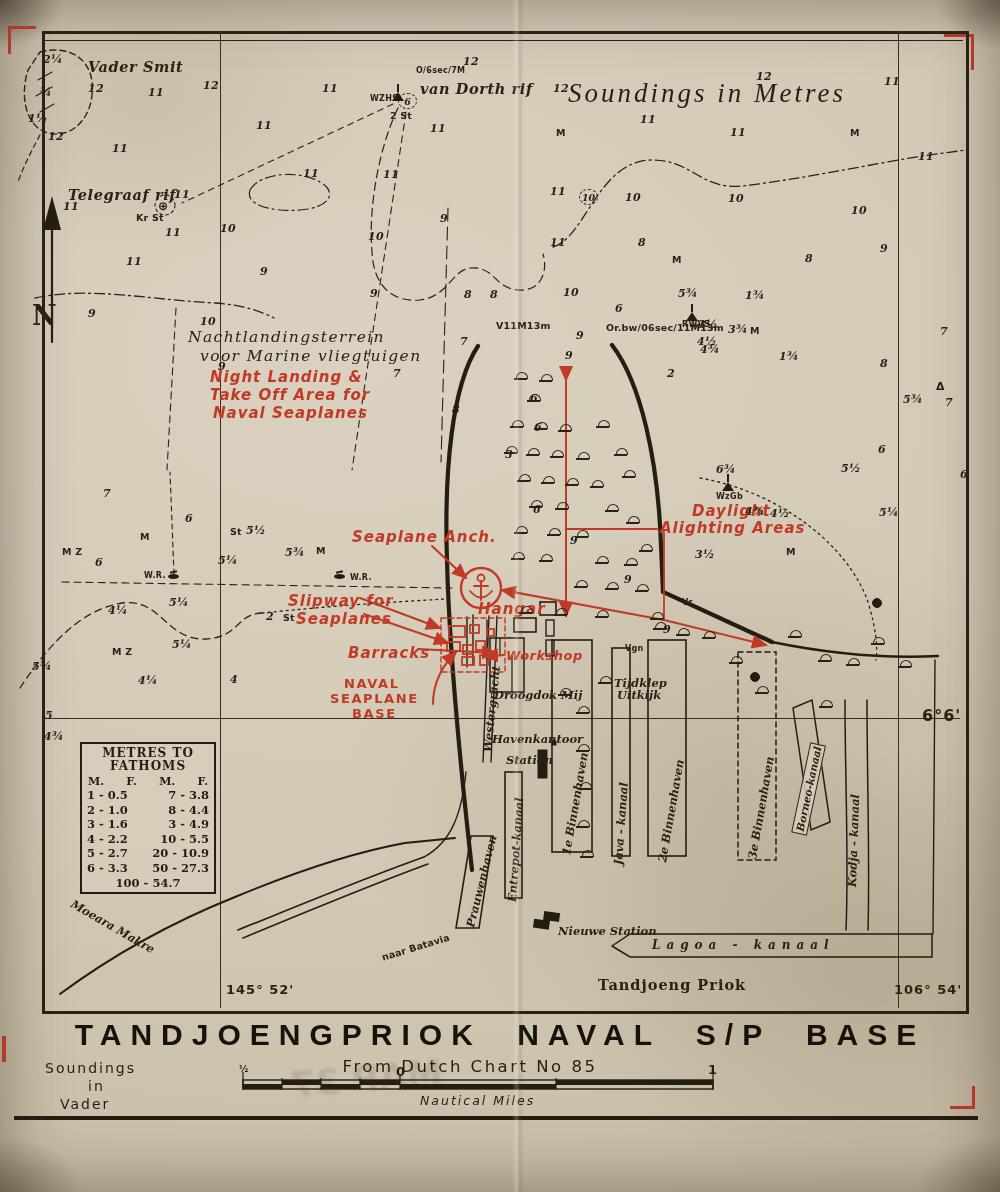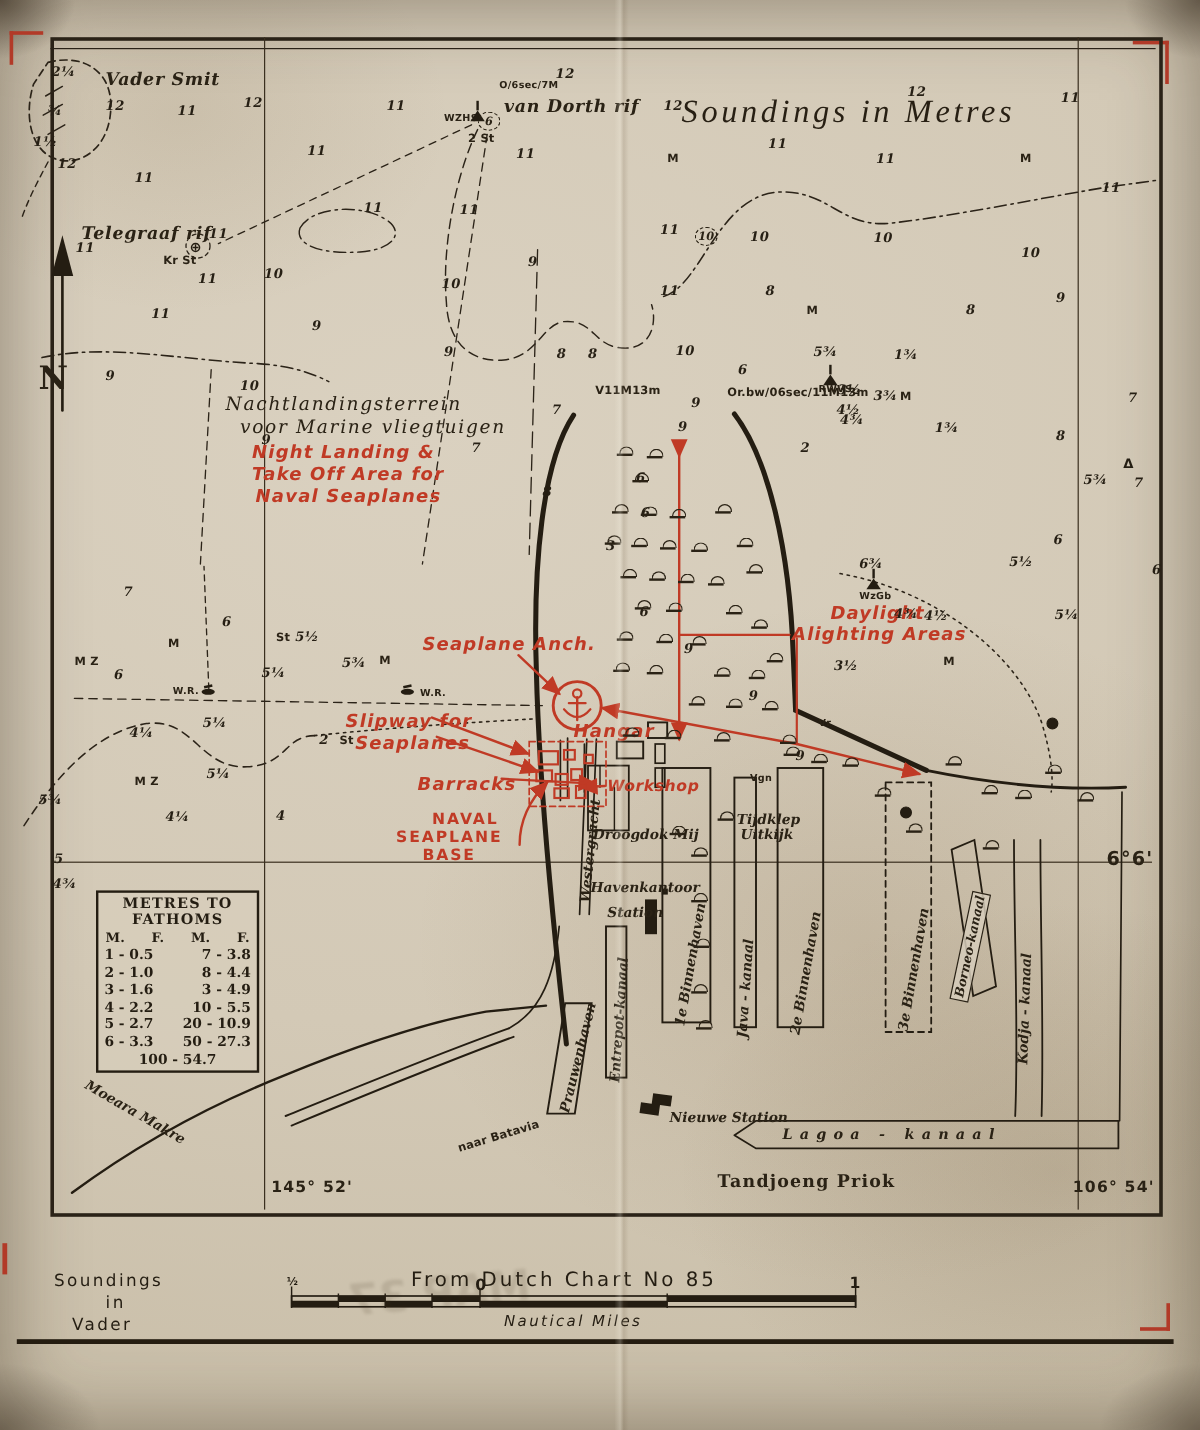--- a/index.html
+++ b/index.html
@@ -260,21 +260,21 @@
       <span class="t north" style="left: 32px; top: 300px;">N</span>
       <span class="t redl" style="left: 210px; top: 368px;">Night Landing &amp;</span>
       <span class="t redl" style="left: 210px; top: 386px;">Take Off Area for</span>
       <span class="t redl" style="left: 213px; top: 404px;">Naval Seaplanes</span>
       <span class="t redl" style="left: 352px; top: 528px;">Seaplane Anch.</span>
       <span class="t redl" style="left: 288px; top: 592px;">Slipway for</span>
       <span class="t redl" style="left: 296px; top: 610px;">Seaplanes</span>
       <span class="t redl" style="left: 348px; top: 644px; font-style: italic;">Barracks</span>
       <span class="t red" style="left: 506px; top: 648px;">Workshop</span>
       <span class="t redl" style="left: 478px; top: 600px;">Hangar</span>
-      <span class="t redc" style="left: 360px; top: 676px;">NAVAL</span>
+      <span class="t redc" style="left: 344px; top: 676px;">NAVAL</span>
       <span class="t redc" style="left: 330px; top: 691px;">SEAPLANE</span>
       <span class="t redc" style="left: 352px; top: 706px;">BASE</span>
       <span class="t redl" style="left: 692px; top: 502px;">Daylight</span>
       <span class="t redl" style="left: 660px; top: 519px;">Alighting Areas</span>
       <span class="t d" style="left: 463px; top: 55px;">12</span>
       <span class="t d" style="left: 88px; top: 82px;">12</span>
       <span class="t d" style="left: 148px; top: 86px;">11</span>
       <span class="t d" style="left: 203px; top: 79px;">12</span>
       <span class="t d" style="left: 322px; top: 82px;">11</span>
       <span class="t d" style="left: 553px; top: 82px;">12</span>
@@ -468,20 +468,21 @@
           <span>20 - 10.9</span>
         </div>
         <div class="ftr">
           <span>6 - 3.3</span>
           <span>50 - 27.3</span>
         </div>
       </div>
     <div class="ft-foot">100 - 54.7</div>
   </div>
 
+  <div id="maintitle">TANDJOENGPRIOK  NAVAL S/P BASE</div>
   <div id="ghost">MAP 37</div>
   <div id="fromline">From Dutch Chart No 85</div>
   <div class="snote" style="left:45px;top:1060px">Soundings</div>
   <div class="snote" style="left:88px;top:1078px">in</div>
   <div class="snote" style="left:60px;top:1096px">Vader</div>
   <div class="scalelabsm" style="left:239px;top:1064px">½</div>
   <div class="scalelab" style="left:396px;top:1064px">0</div>
   <div class="scalelab" style="left:708px;top:1062px">1</div>
   <div id="nmiles">Nautical Miles</div>
 

